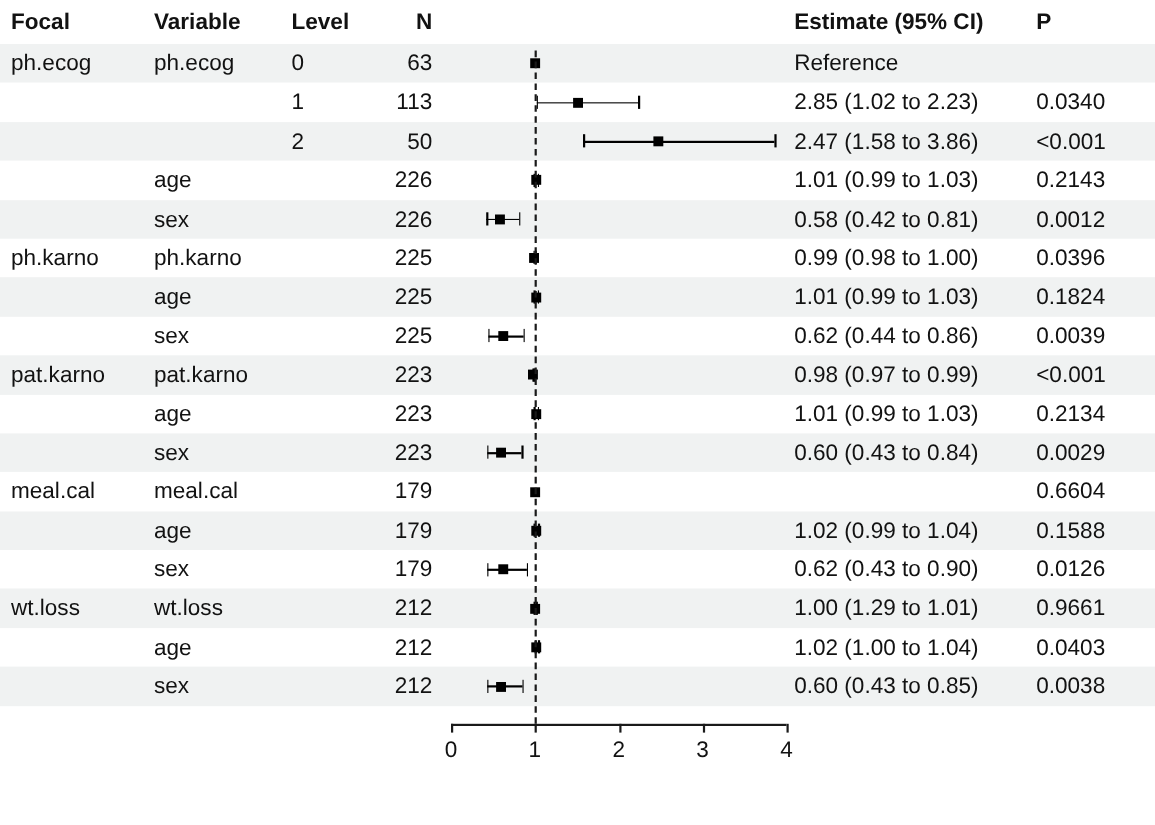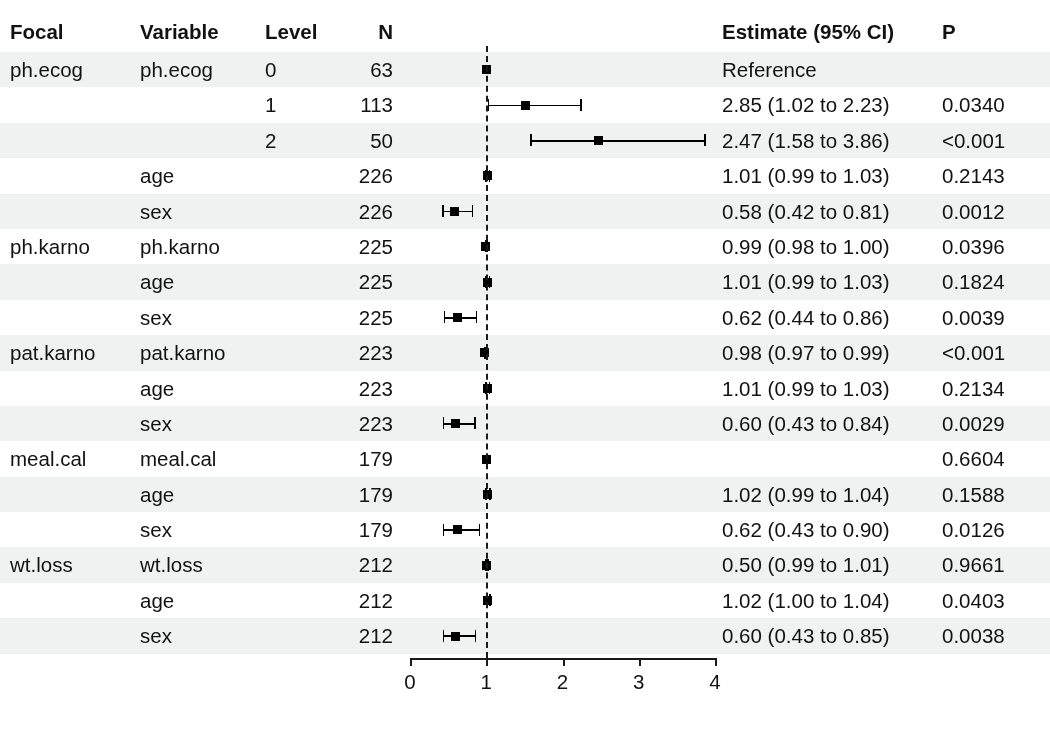--- a/index.html
+++ b/index.html
@@ -43,21 +43,21 @@
     overflow: visible;
   }
   .c-focal   { left: 10px;  }
   .c-var     { left: 140px; }
   .c-level   { left: 265px; text-align: right; }
   .c-n       { left: 345px; text-align: right; width: 48px;}
   .c-est     { left: 722px; }
   .c-p       { left: 942px; }
 
   .header .cell { font-weight: bold; }
-  .header { height: 40px; margin-top: 12px; }
+  .header { height: 40px; }
   .header .cell { height: 40px; line-height: 40px; }
 
   
   .plotarea {
     position: absolute;
     left: 410px;
     top: 0;
     width: 305px;
     height: 35.4px;
   }
@@ -316,21 +316,21 @@
           <div class="ci-cap" style="left: 32.7875px;"></div>
           <div class="ci-cap" style="left: 68.625px;"></div>
           <div class="point" style="left: 42.775px;"></div>
         </div>
       </div>
       <div class="row shaded">
         <div class="cell c-focal">wt.loss</div>
         <div class="cell c-var">wt.loss</div>
         <div class="cell c-level"></div>
         <div class="cell c-n">212</div>
-        <div class="cell c-est">0.50 (0.99 to 1.01)</div>
+        <div class="cell c-est">1.00 (1.29 to 1.01)</div>
         <div class="cell c-p">0.9661</div>
         <div class="plotarea">
           <div class="ci-line" style="left: 75.4875px; width: 1.525px;"></div>
           <div class="ci-cap" style="left: 75.4875px;"></div>
           <div class="ci-cap" style="left: 77.0125px;"></div>
           <div class="point" style="left: 71.75px;"></div>
         </div>
       </div>
       <div class="row">
         <div class="cell c-focal"></div>

